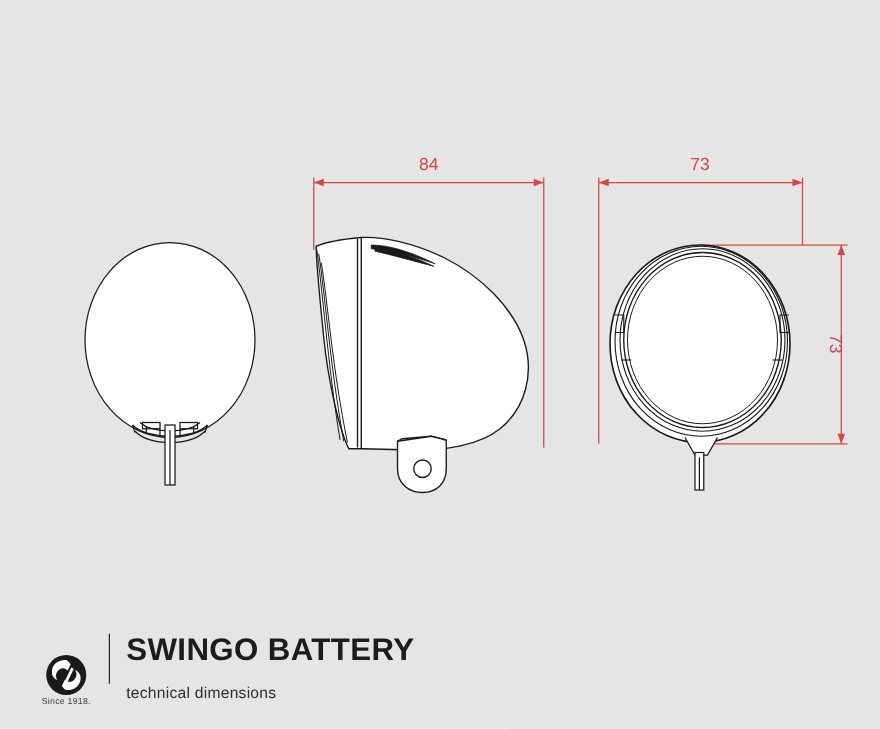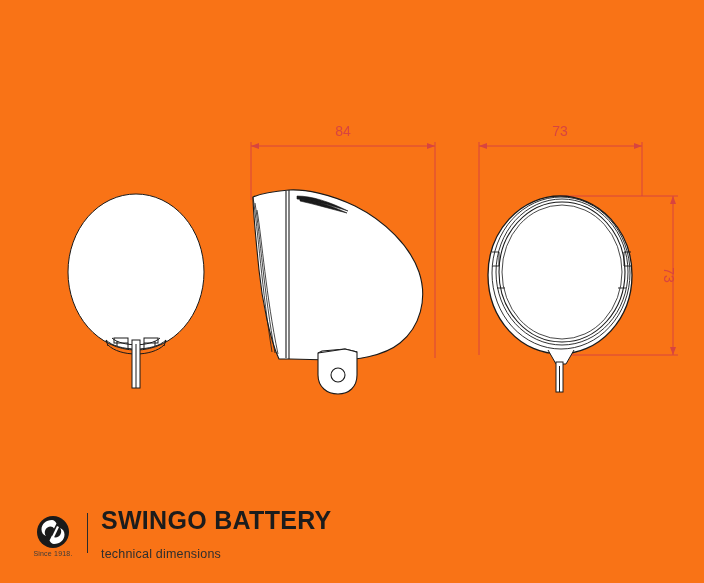--- a/index.html
+++ b/index.html
@@ -13,40 +13,39 @@
     height: 583px;
     position: relative;
     overflow: hidden;
     font-family: "Liberation Sans", sans-serif;
     color: #1a1a1a;
   }
 
   #drawing-sheet {
     position: absolute;
     inset: 0;
-    background: #f97316;
+    background: #e5e5e5;
   }
 
   
   .views-svg {
     position: absolute;
     left: 0;
     top: 0;
     width: 704px;
     height: 500px;
     display: block;
   }
 
   
   .brand-bar {
     position: absolute;
     left: 30px;
     bottom: 18px;
     display: flex;
-    align-items: center;
     height: 58px;
   }
   .brand-mark {
     width: 46px;
     display: flex;
     flex-direction: column;
     align-items: center;
     justify-content: flex-end;
   }
   .brand-mark svg { display: block; }

